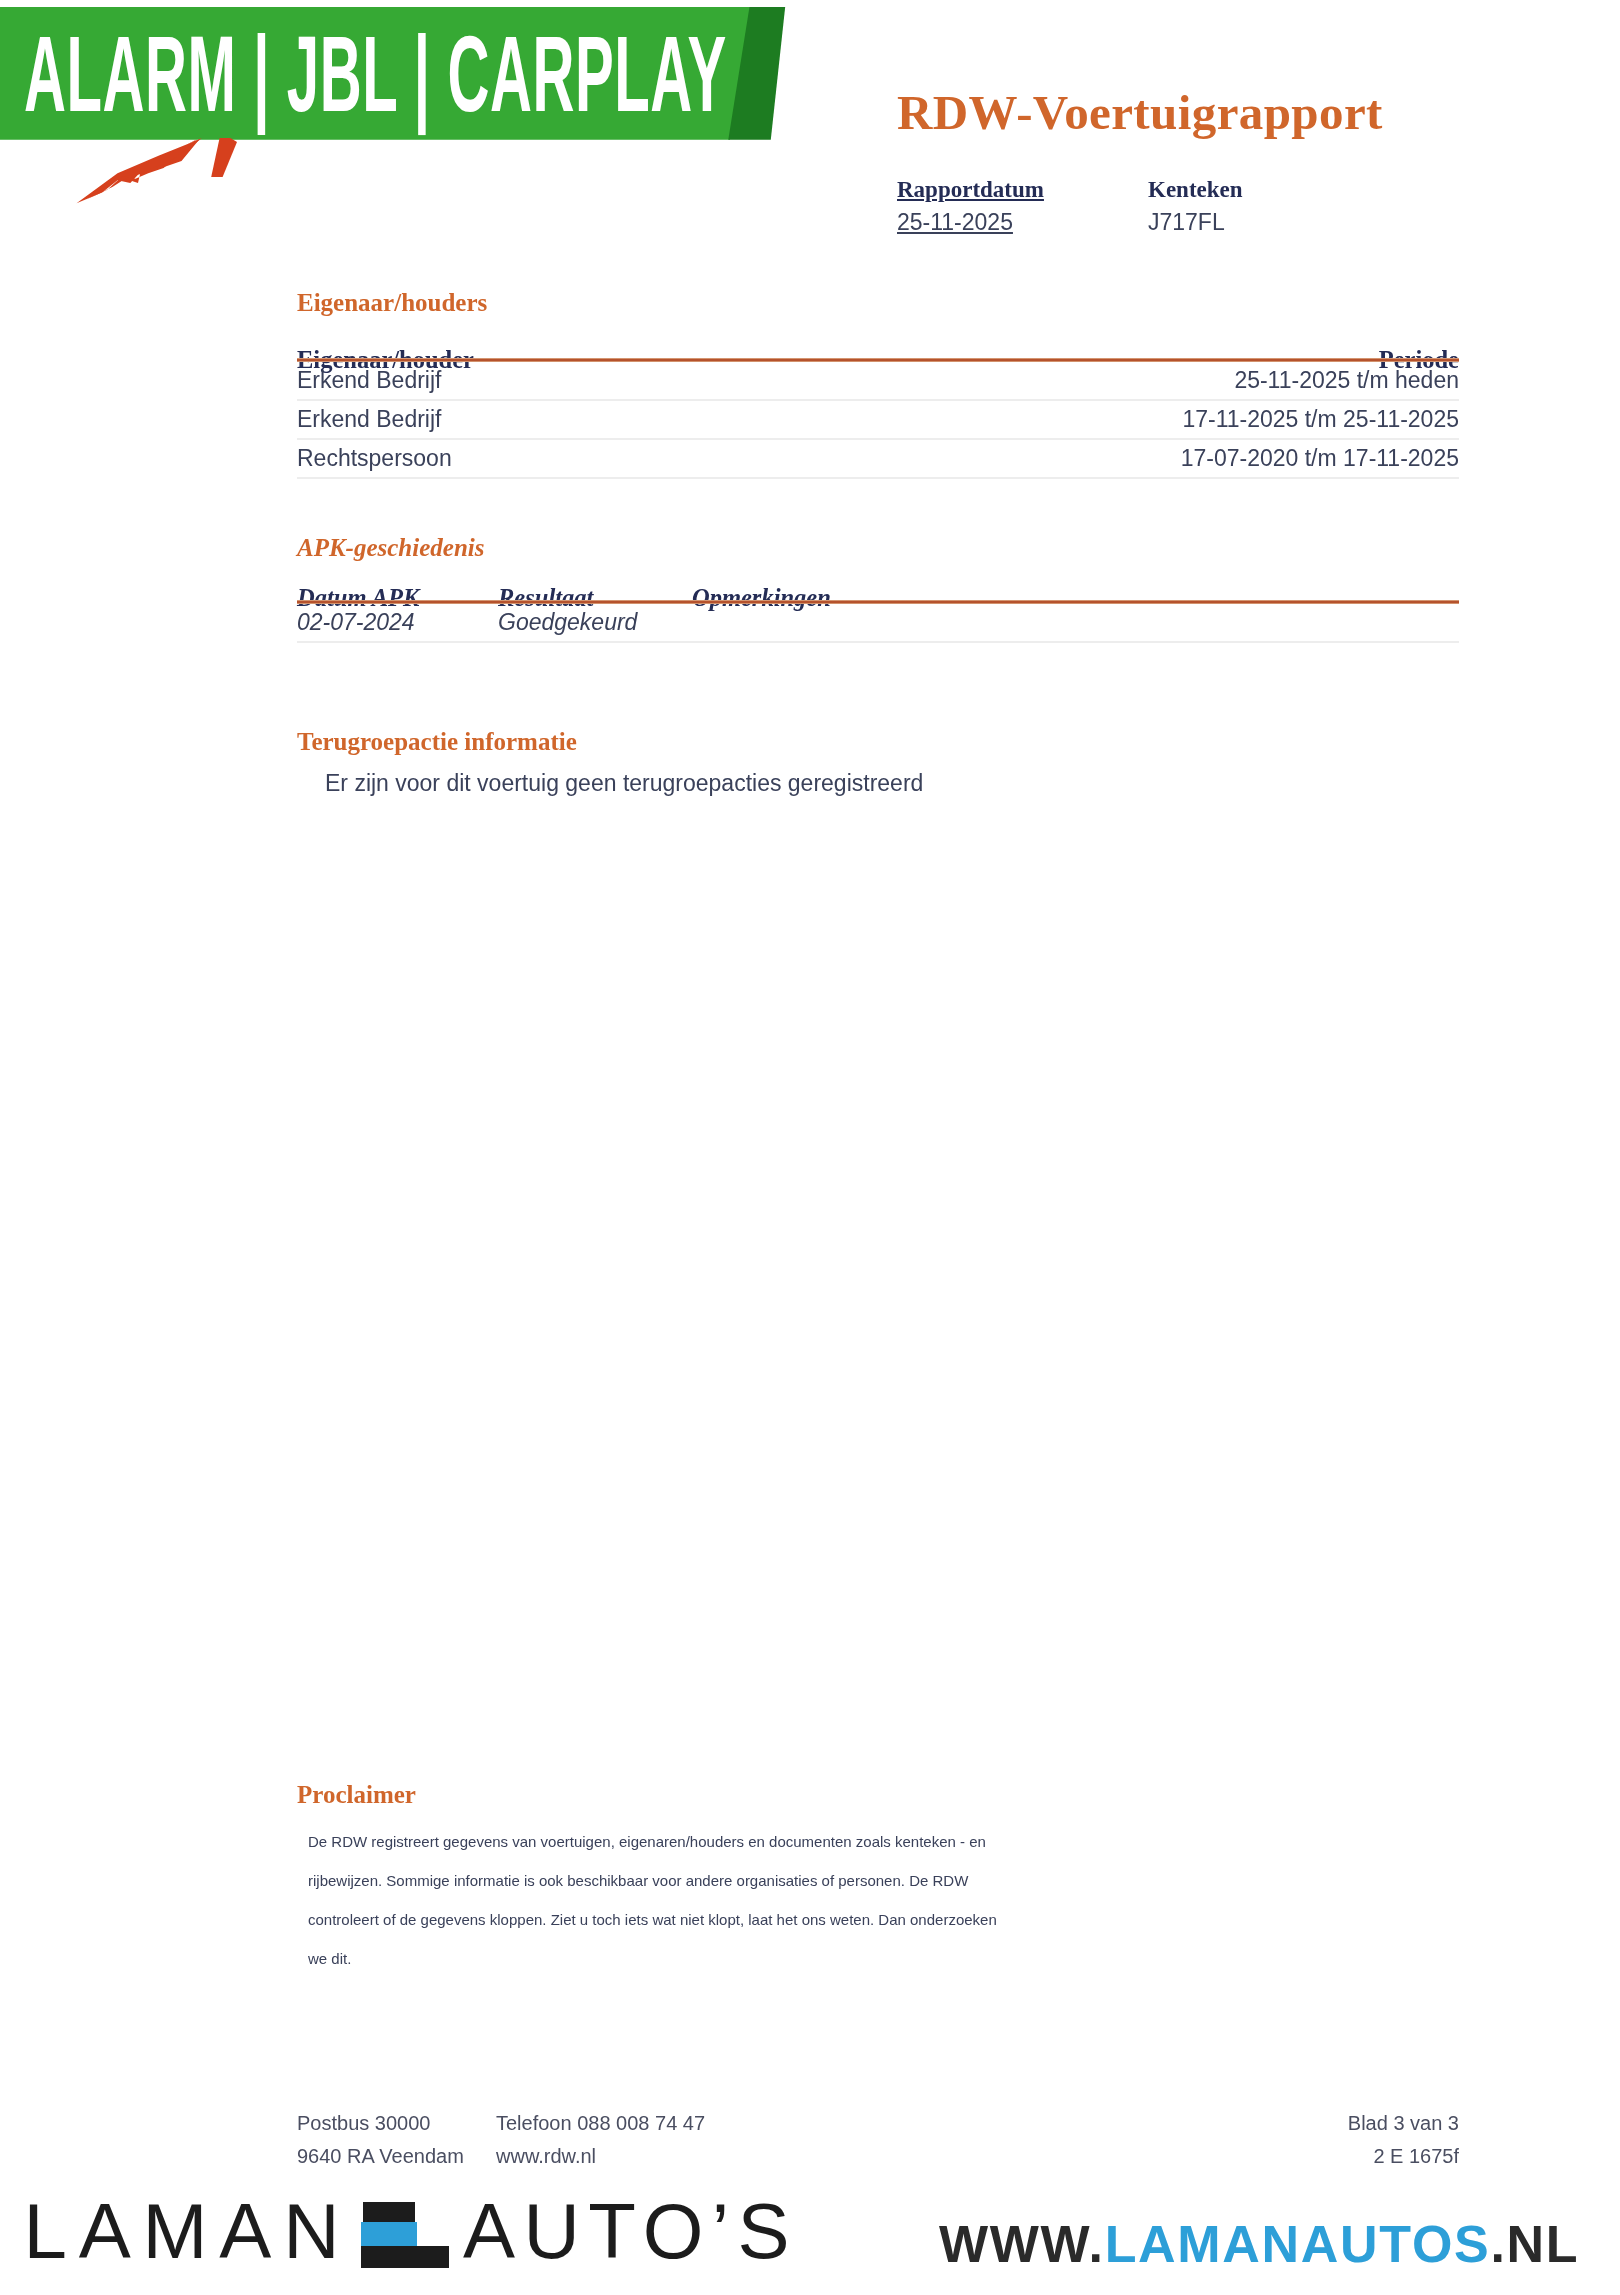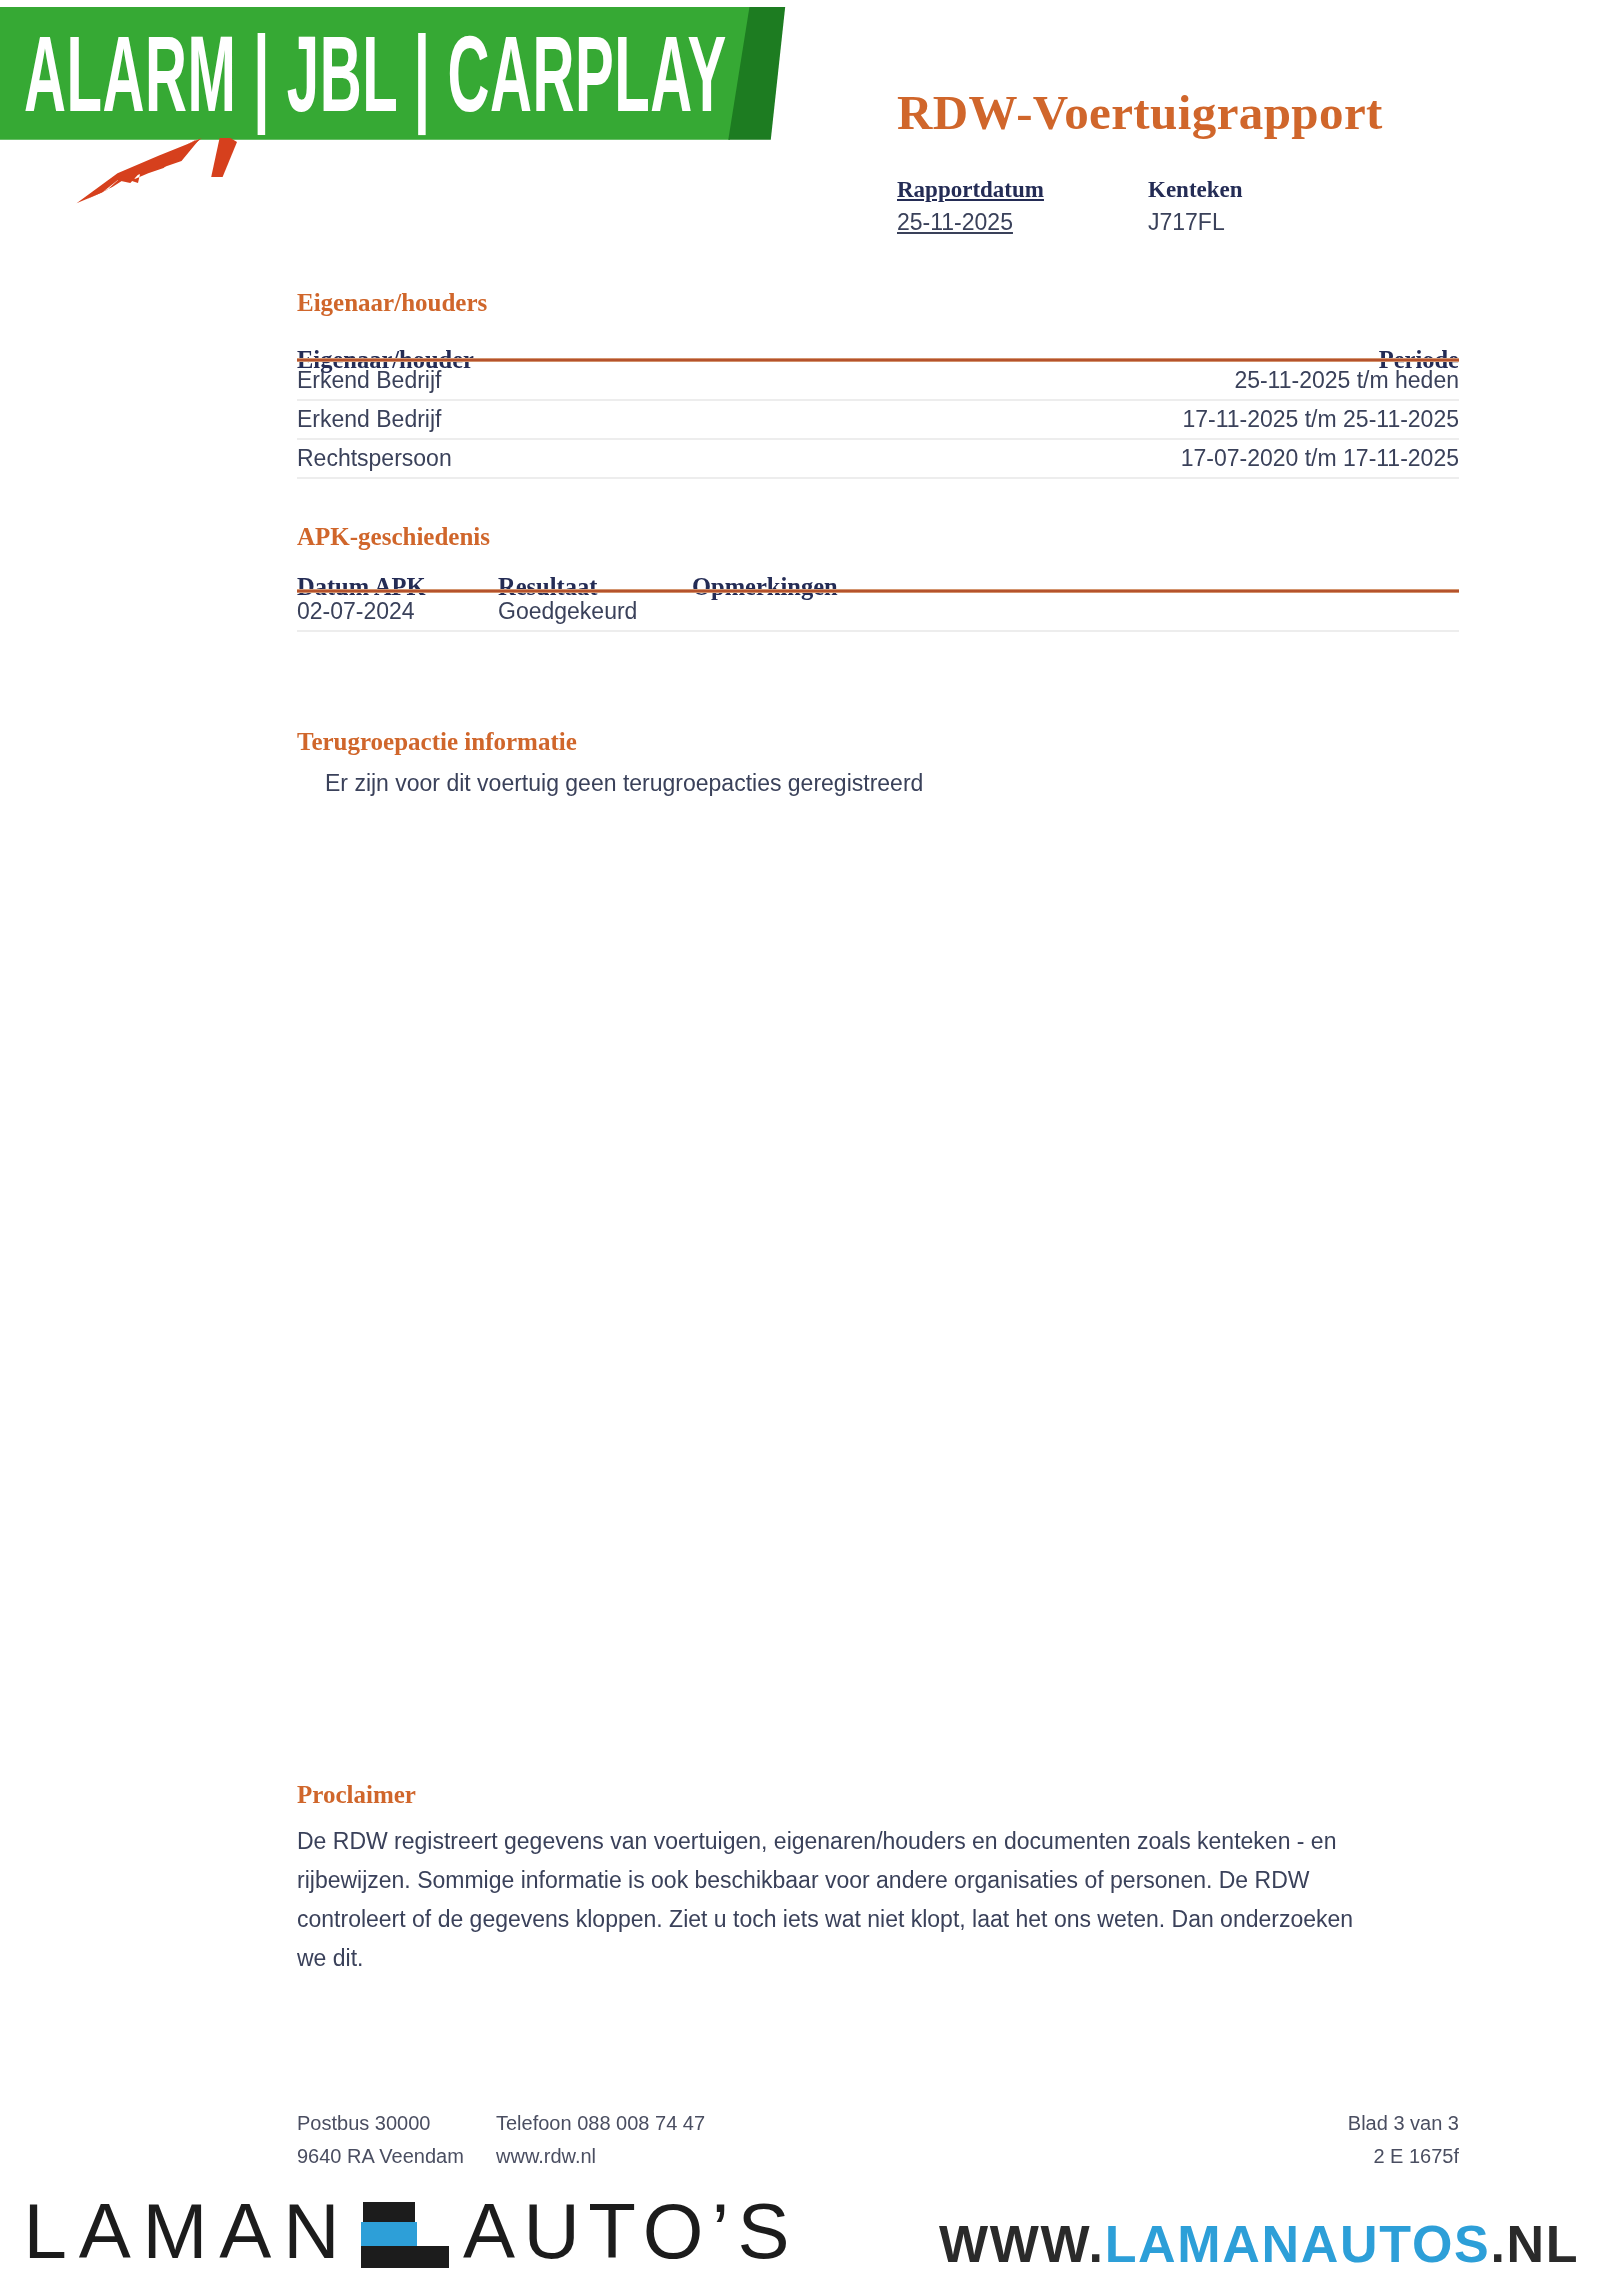--- a/index.html
+++ b/index.html
@@ -57,33 +57,33 @@
   .cols{display:flex;}
   .c1{width:201px;flex:none;} .c2{width:194px;flex:none;} .c3{flex:1;}
 
   
   .owners{top:289px;height:203px;}
   .owners .tbl-head{top:41px;display:flex;justify-content:space-between;}
   .owners .rule{top:69px;}
   .owners-rows{position:absolute;left:0;top:73px;width:100%;}
 
   
-  .apk{top:523px;height:118px;}
+  .apk{top:534px;height:118px;font-style:italic;}
   .apk .tbl-head{top:34px;}
   .apk .rule{top:66px;}
   .apk-rows{position:absolute;left:0;top:70px;width:100%;}
   .apk .trow{justify-content:flex-start;}
 
   
   .recall{top:728px;height:76px;}
   .recall-text{position:absolute;left:0;top:42px;font-size:23px;color:var(--body,#3a415a);margin-left:28px;}
 
   
   .proclaimer{top:1781px;height:220px;}
-  .proclaimer-body{position:absolute;left:0;top:41px;width:1182px;font-size:23px;
+  .proclaimer-body{position:absolute;left:11px;top:41px;width:1182px;font-size:15px;
     line-height:39px;color:var(--body,#3a415a);}
 
   
   .footer-row{position:absolute;left:297px;width:1162px;display:flex;font-size:20px;
     color:var(--footer,#4a4e61);}
   .footer-1{top:2112px;}
   .footer-clip{position:absolute;left:297px;top:2145px;width:1162px;height:21px;overflow:hidden;}
   .footer-clip .footer-row{position:static;width:100%;}
   .fc1{width:199px;flex:none;} .fc2{flex:1;} .fc3{flex:none;text-align:right;}
 

